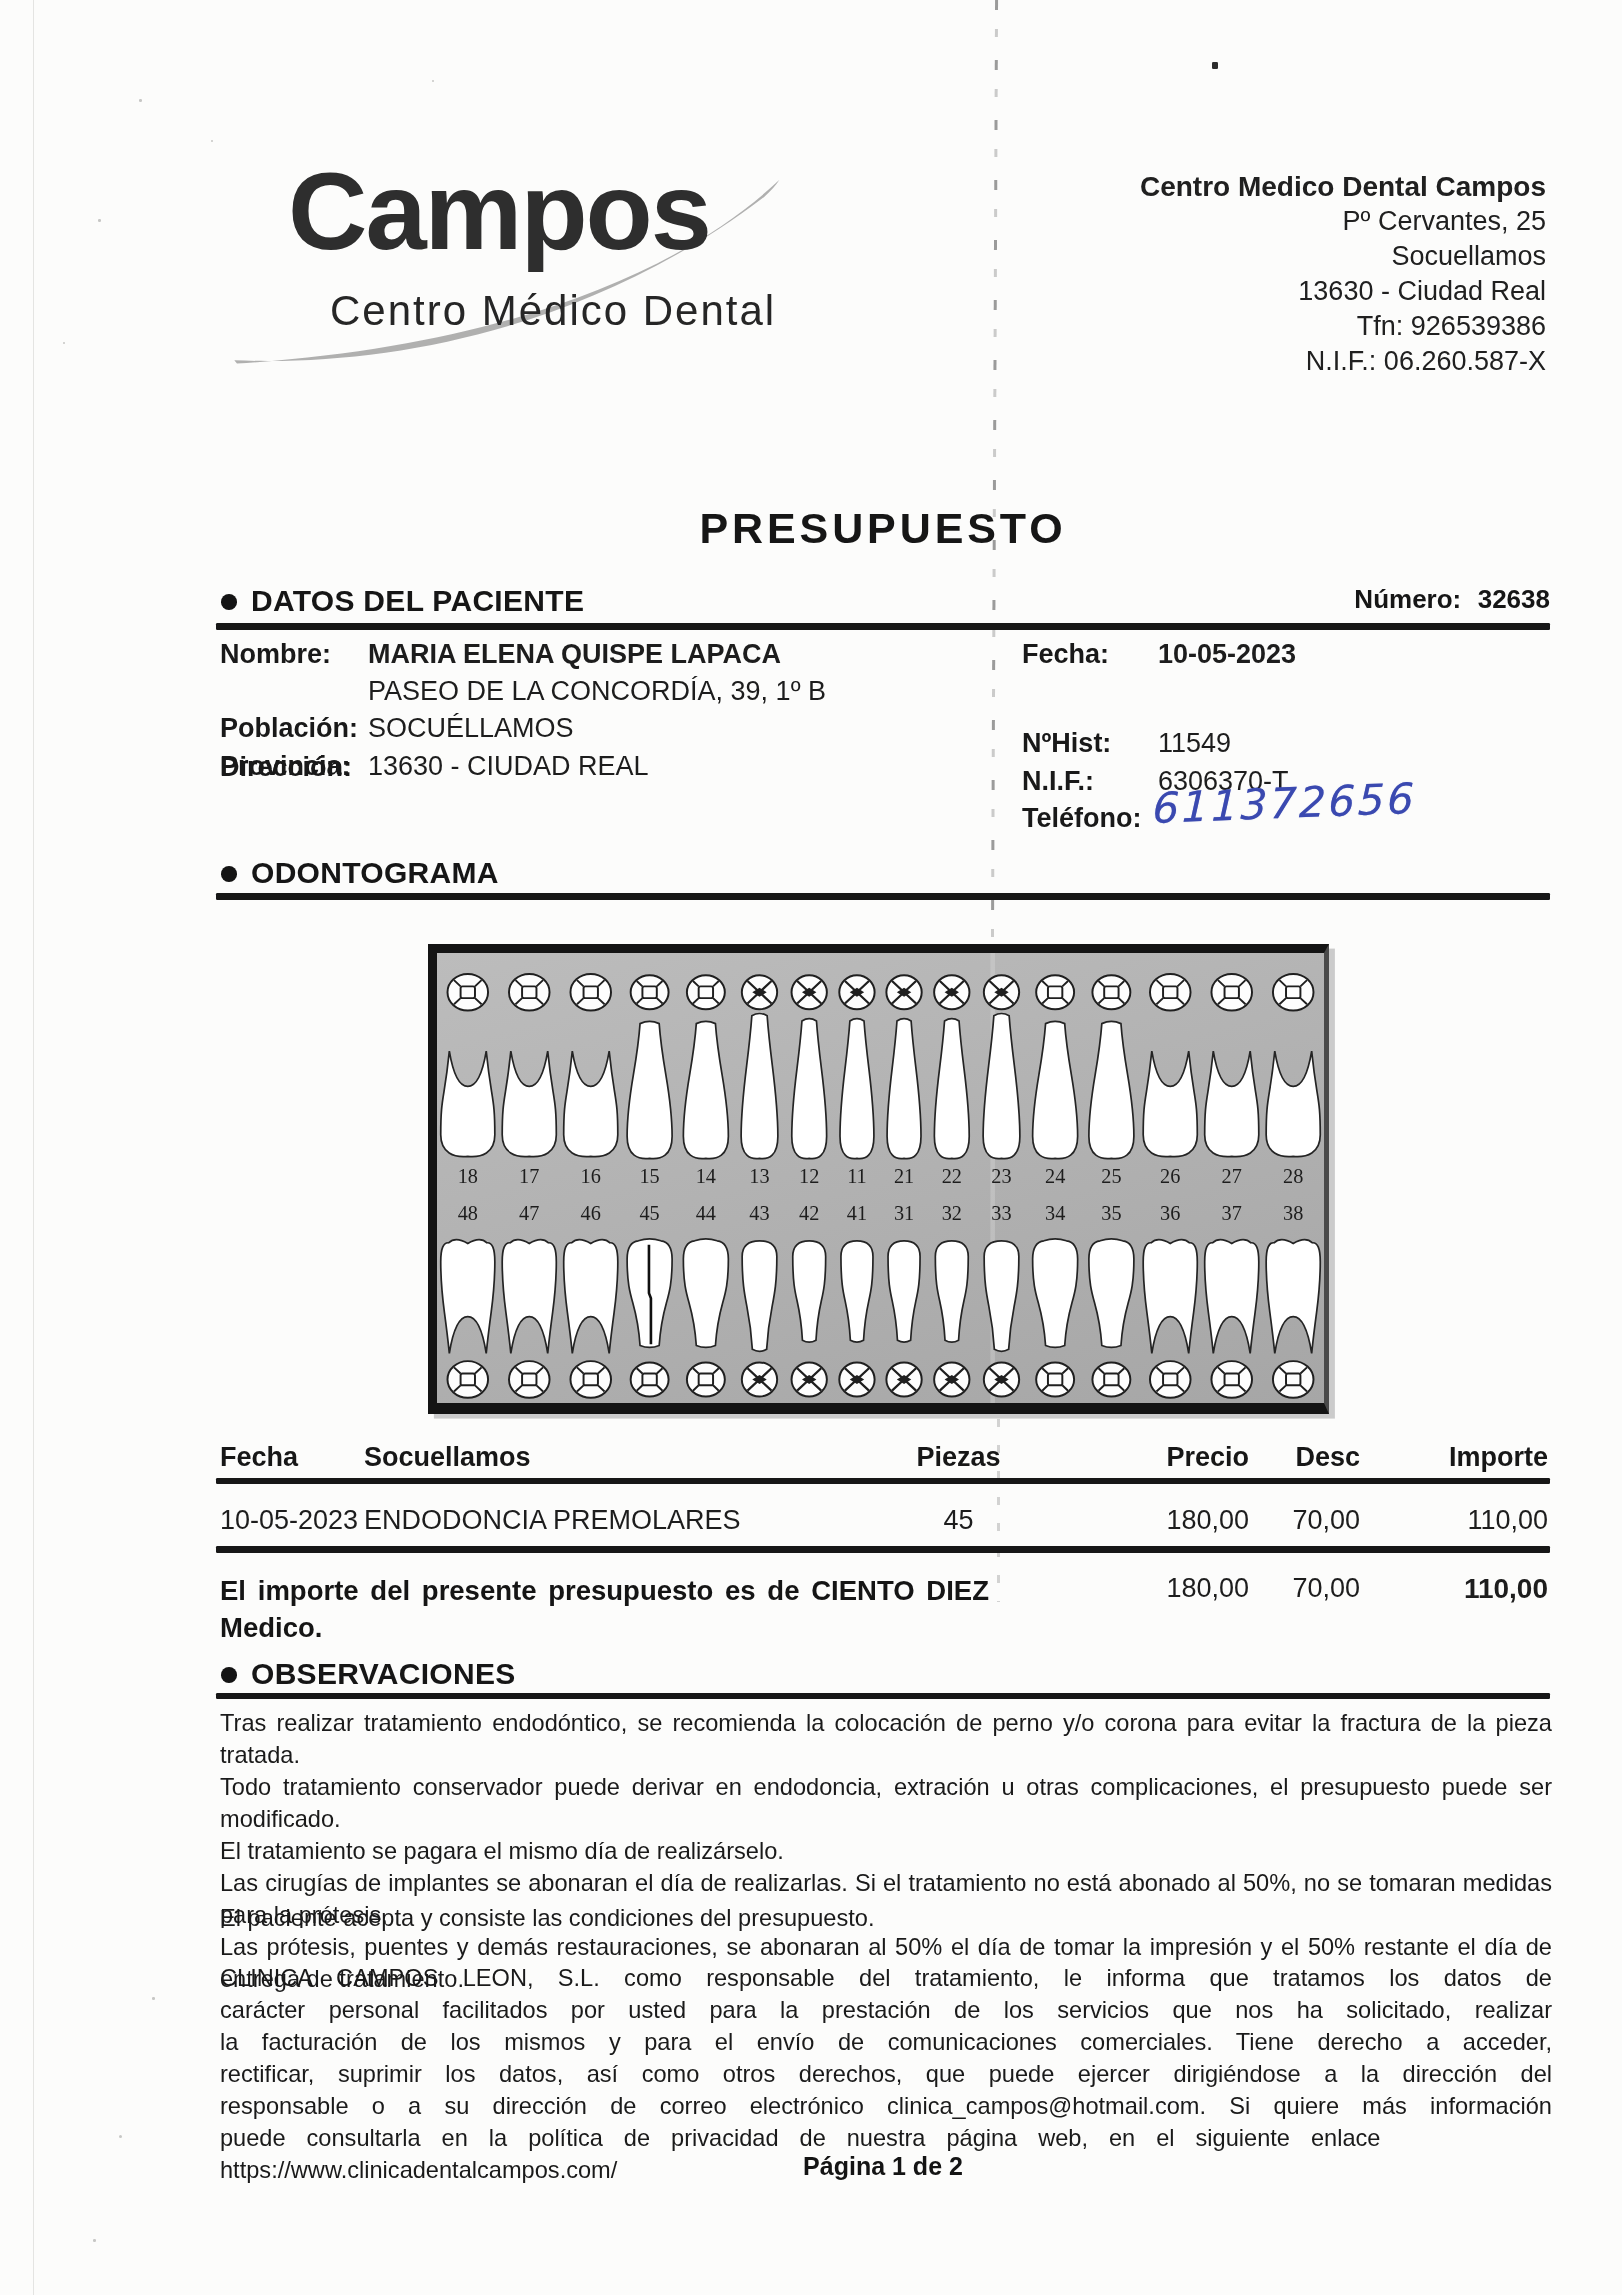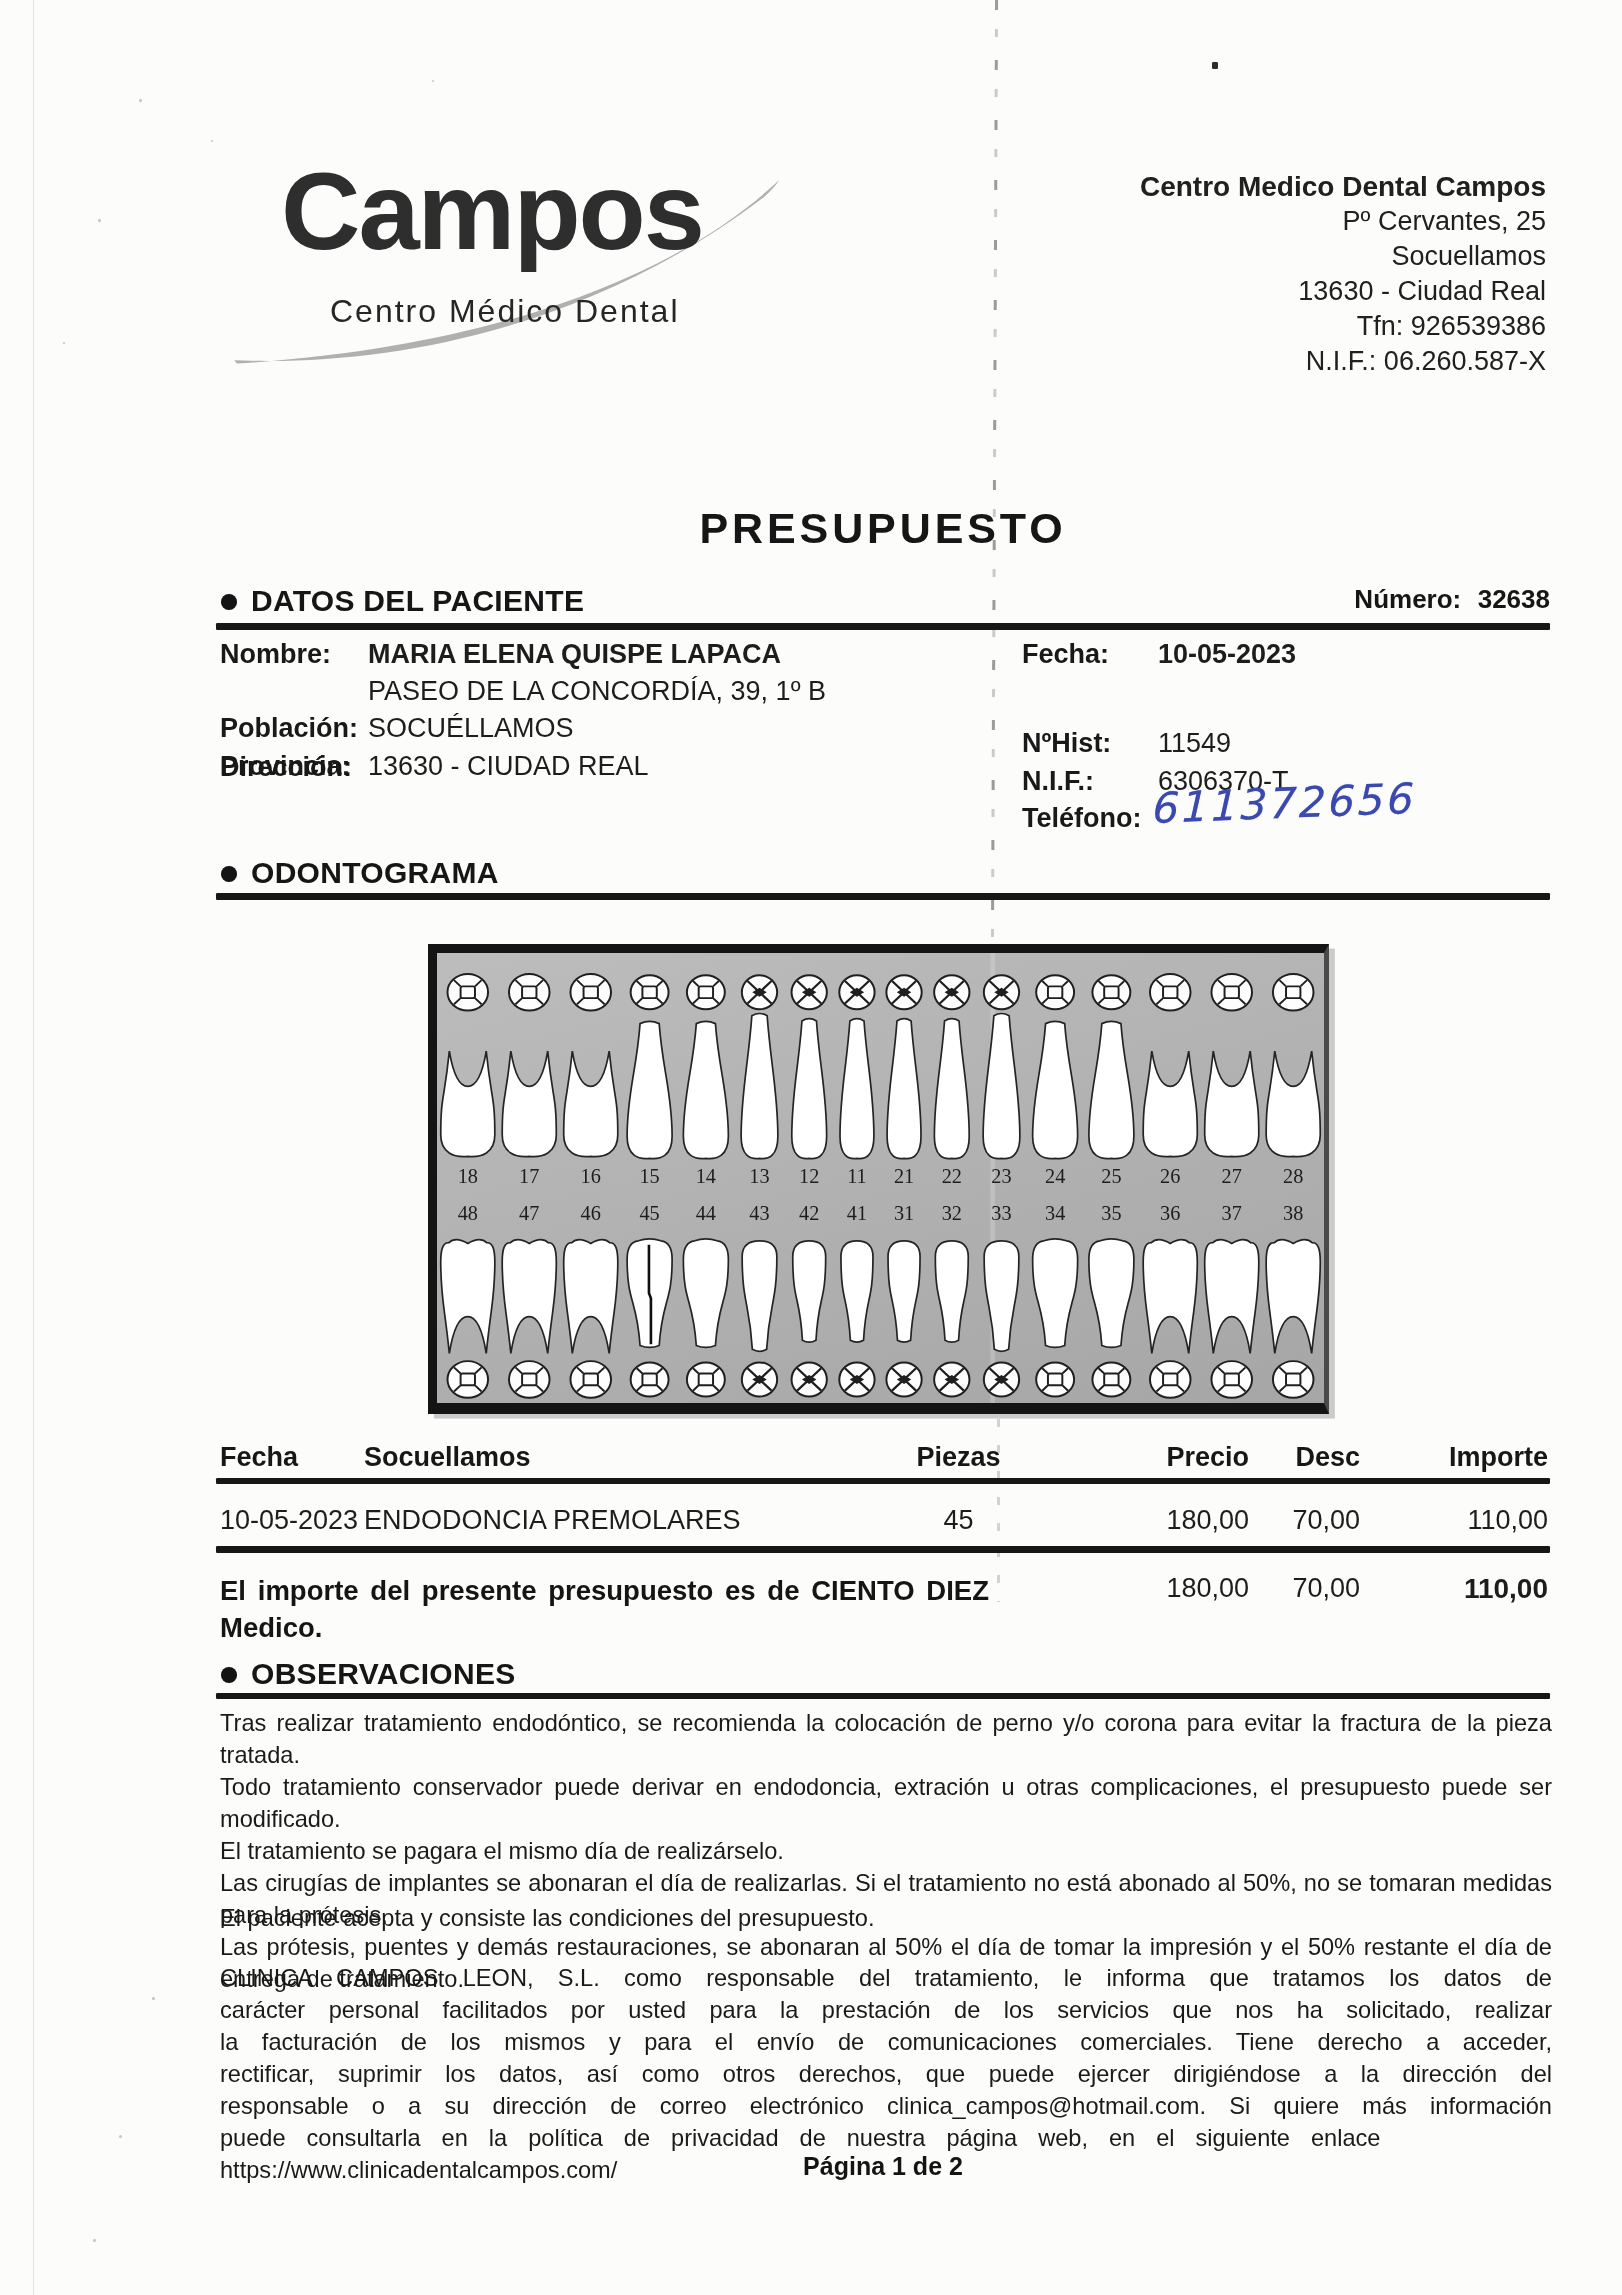--- a/index.html
+++ b/index.html
@@ -6,25 +6,25 @@
   .page{
     position:relative;width:1623px;height:2295px;margin:0 auto;
     background:#fcfcfb;overflow:hidden;
     font-family:"Liberation Sans",sans-serif;color:#1c1c1c;
   }
   .abs{position:absolute;}
   .b{font-weight:bold;}
   
   .logo-swoosh{left:216px;top:156px;width:589px;height:226px;}
   .logo-brand{
-    left:281px;top:156px;font-size:110px;font-weight:bold;letter-spacing:-2px;
+    left:288px;top:156px;font-size:110px;font-weight:bold;letter-spacing:-2px;
     color:#2e2e2e;line-height:1;z-index:2;
   }
   .logo-sub{
-    left:330px;top:287px;font-size:32px;letter-spacing:2px;color:#262626;z-index:2;margin-top:6px;
+    left:330px;top:287px;font-size:42px;letter-spacing:2px;color:#262626;z-index:2;
   }
   .clinic-address{
     right:77px;top:169px;text-align:right;font-size:27px;line-height:35px;color:#202020;
   }
   .clinic-address .clinic-line:first-child{font-weight:bold;font-size:28px;}
   
   .doc-title{
     left:216px;top:504px;width:1334px;text-align:center;
     font-size:43px;font-weight:bold;letter-spacing:3.9px;color:#161616;
   }

